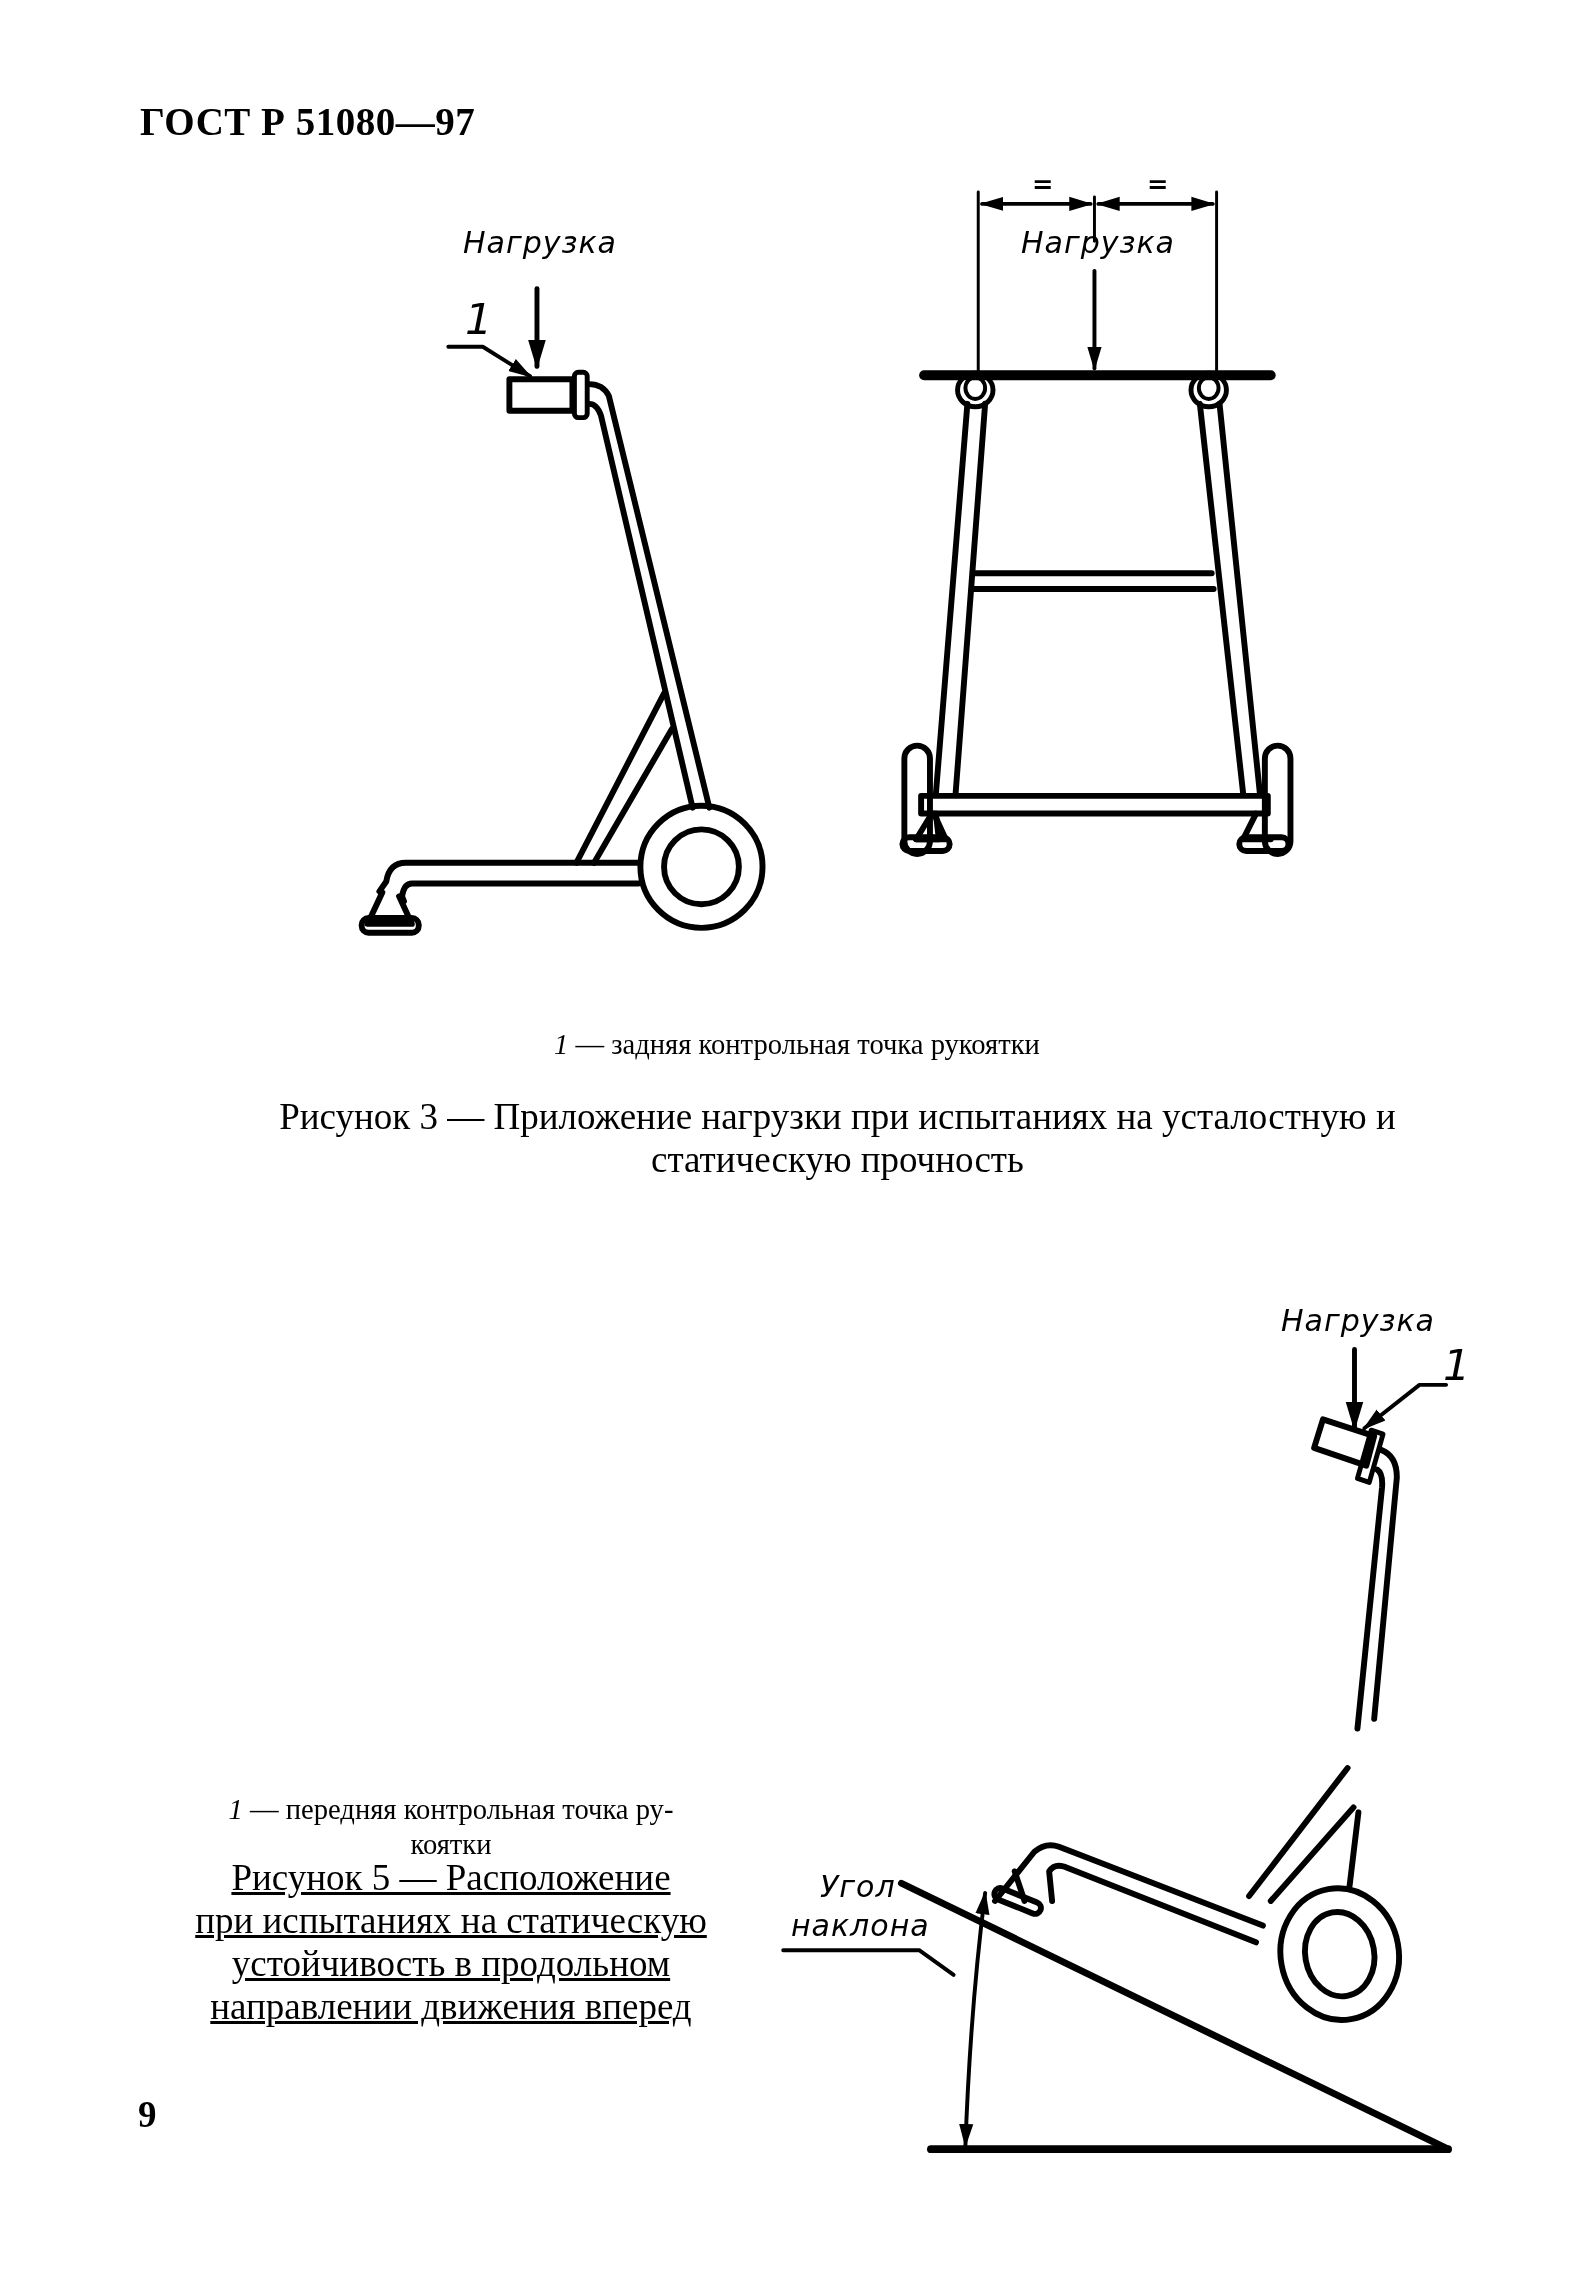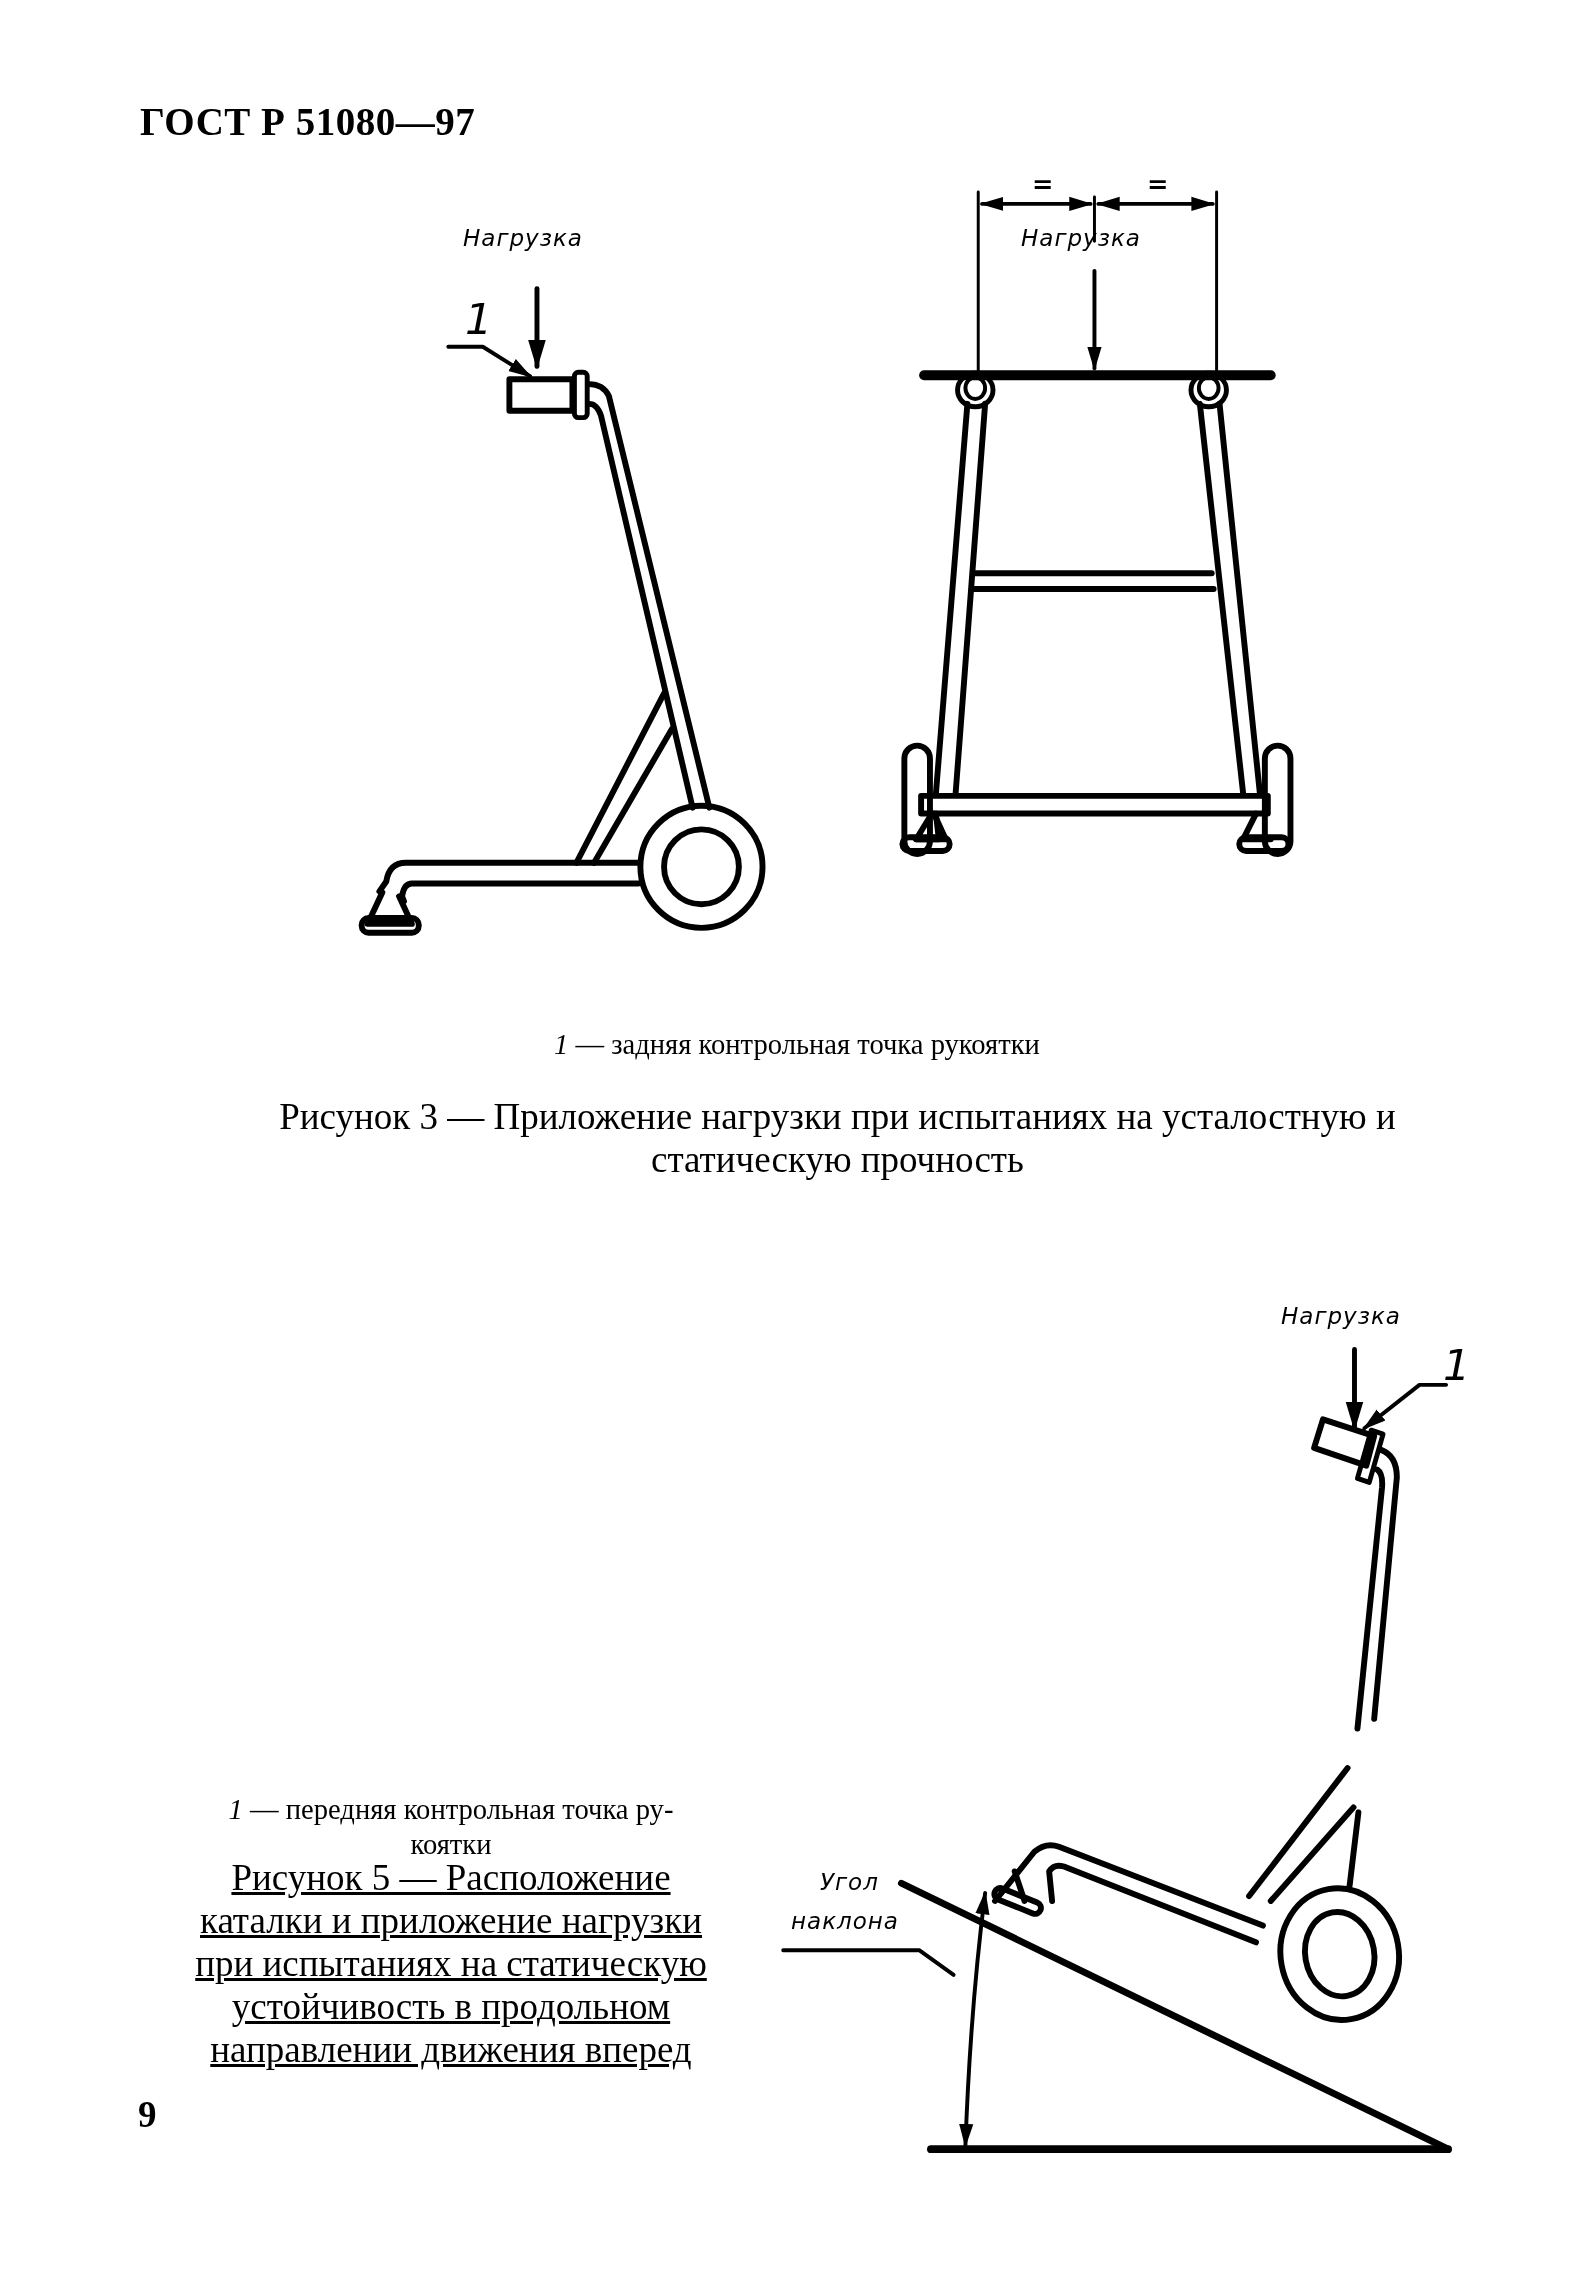--- a/index.html
+++ b/index.html
@@ -3,21 +3,21 @@
   <meta charset="utf-8">
   <style>
     html, body { margin: 0; padding: 0; background: #ffffff; }
     body { width: 1594px; height: 2292px; position: relative; overflow: hidden; color: #000; }
     .abs { position: absolute; }
     .serif { font-family: "Liberation Serif", "DejaVu Serif", serif; }
     .draft { font-family: "DejaVu Sans", "Liberation Sans", sans-serif; font-style: italic; }
     #header { left: 140px; top: 99px; font-size: 39px; font-weight: bold; letter-spacing: 0.5px; }
     .legend-line { font-size: 28.6px; font-weight: normal; }
     .caption { font-size: 37px; text-align: center; line-height: 43px; }
-    .label { font-size: 23px; letter-spacing: 1px; }
+    .label { font-size: 30px; letter-spacing: 1px; }
     .num { font-size: 43px; }
     svg { position: absolute; left: 0; top: 0; }
     #page-num { left: 138px; top: 2093px; font-size: 37px; font-weight: bold; }
   </style>
 </head>
 <body>
 
 <div id="header" class="abs serif">ГОСТ Р 51080—97</div>
 
 <svg width="1594" height="2292" viewBox="0 0 1618 2327">
@@ -144,20 +144,19 @@
 <div class="abs draft num" style="left:1443px; top:1340px;">1</div>
 <div class="abs draft label" style="left:820px; top:1869px;">Угол</div>
 <div class="abs draft label" style="left:791px; top:1908px;">наклона</div>
 
 <div class="abs serif legend-line" style="left:148px; width:606px; top:1792px; text-align:center; line-height:35px;">
   <div><span style="font-style:italic;">1</span><span> — передняя контрольная точка ру-</span></div>
   <div>коятки</div>
 </div>
 <div class="abs serif caption" style="left:148px; width:606px; top:1856px;text-decoration:underline;">
   <div>Рисунок 5 — Расположение</div>
-  <div>каталки и приложение нагрузки</div>
   <div>при испытаниях на статическую</div>
   <div>устойчивость в продольном</div>
   <div>направлении движения вперед</div>
 </div>
 
 <div id="page-num" class="abs serif">9</div>
 
 
 </body></html>

